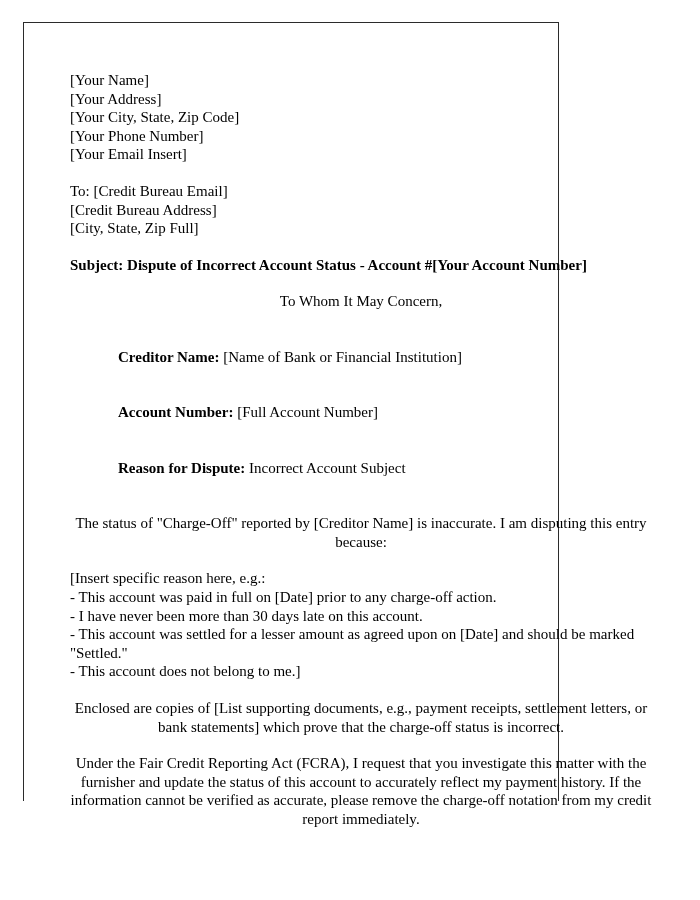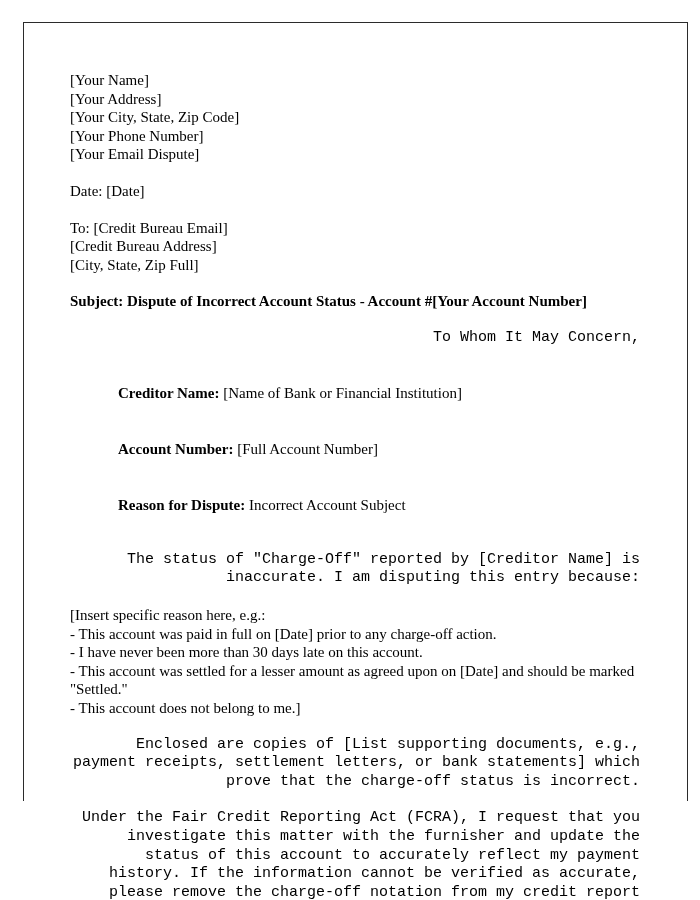--- a/index.html
+++ b/index.html
@@ -13,21 +13,21 @@
     font-family: "Liberation Serif", "DejaVu Serif", serif;
     color: #000000;
     overflow: hidden;
   }
 
   
   .page-frame {
     position: absolute;
     left: 23px;
     top: 22px;
-    width: 665px;
+    width: 536px;
     height: 779px;
     border-left: 1px solid #2b2b2b;
     border-right: 1px solid #2b2b2b;
     border-top: 1px solid #2b2b2b;
     border-bottom: none;
     box-sizing: border-box;
     background: #ffffff;
   }
 
   .letter-body {
@@ -43,23 +43,22 @@
     margin: 0 0 18px 0;
   }
 
   .line {
     margin: 0;
     padding: 0;
     white-space: pre-wrap;
   }
 
   .para {
-    margin: 0 12px 18px 0;
-    text-align: right;
-    font-family: Liberation Mono, monospace;
+    margin: 0 0 18px 0;
+    text-align: center;
   }
 
   .subject-line {
     font-weight: bold;
     margin: 0 0 18px 0;
   }
 
   .label {
     font-weight: bold;
     margin-left: 18px;
@@ -69,26 +68,23 @@
 <body>
 
 <div class="page-frame">
   <div class="letter-body">
 
     <div class="block">
       <div class="line">[Your Name]</div>
       <div class="line">[Your Address]</div>
       <div class="line">[Your City, State, Zip Code]</div>
       <div class="line">[Your Phone Number]</div>
-      <div class="line">[Your Email Dispute]</div>
+      <div class="line">[Your Email Insert]</div>
     </div>
 
-    <div class="block">
-      <div class="line">Date: [Date]</div>
-    </div>
 
     <div class="block">
       <div class="line">To: [Credit Bureau Email]</div>
       <div class="line">[Credit Bureau Address]</div>
       <div class="line">[City, State, Zip Full]</div>
     </div>
 
     <div class="subject-line">Subject: Dispute of Incorrect Account Status - Account #[Your Account Number]</div>
 
     <div class="para">To Whom It May Concern,</div>

